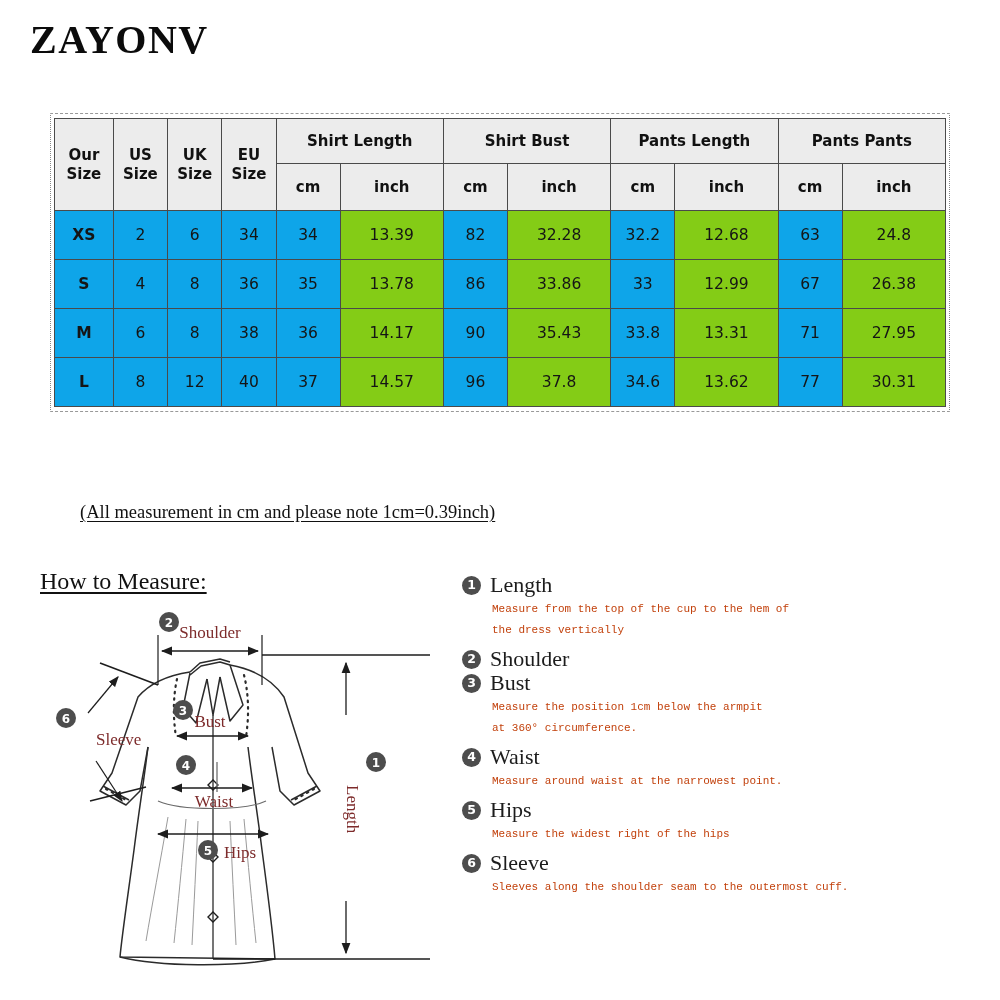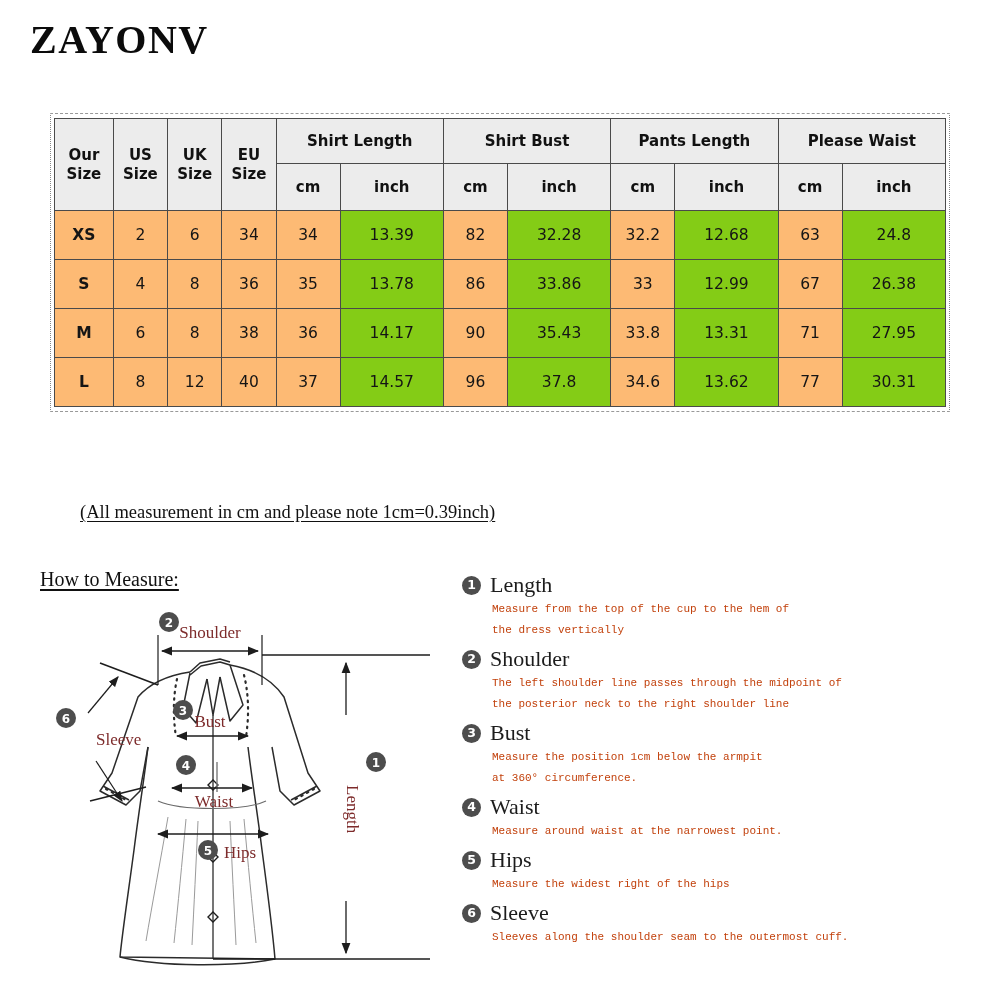--- a/index.html
+++ b/index.html
@@ -47,21 +47,21 @@
     font-weight:bold;
     font-size:15px;
     color:#111;
   }
   th.grp{height:44px;font-size:15.5px;}
   th.unit{height:46px;font-size:15px;}
   th.sz{height:90px;font-size:15px;line-height:1.25;}
   table.size td{
     height:48px;
     font-size:15.5px;
-    background:#fdba74;
+    background:#0ea5e9;
     color:#151515;
     font-weight:400;
   }
   table.size td.sizecol{font-weight:bold;}
   table.size td.inch{background:#84cc16;}
   col.c-size{width:6.6%}
   col.c-num{width:6.1%}
   col.c-cm{width:7.2%}
   col.c-in{width:11.6%}
   
@@ -76,21 +76,21 @@
     display:block;
     text-decoration:underline;
     text-underline-offset:3px;
     white-space:nowrap;
   }
   .notes .ln.two{padding-left:40px;}
   
   .howto{
     position:absolute;left:40px;top:568px;
     font-family:"Liberation Serif", serif;
-    font-size:20px;
+    font-size:24px;
     text-decoration:underline;
     text-underline-offset:3px;
     color:#111;
   }
   
   .diagram{
     position:absolute;left:40px;top:605px;
     width:420px;height:380px;
   }
   .diagram svg{display:block;}
@@ -159,21 +159,21 @@
           <span>UK</span><br>
           <span>Size</span>
         </th>
         <th class="sz" rowspan="2">
           <span>EU</span><br>
           <span>Size</span>
         </th>
         <th class="grp" colspan="2">Shirt Length</th>
         <th class="grp" colspan="2">Shirt Bust</th>
         <th class="grp" colspan="2">Pants Length</th>
-        <th class="grp" colspan="2">Please Waist</th>
+        <th class="grp" colspan="2">Pants Pants</th>
       </tr>
       <tr>
         <th class="unit">cm</th>
         <th class="unit">inch</th>
         <th class="unit">cm</th>
         <th class="unit">inch</th>
         <th class="unit">cm</th>
         <th class="unit">inch</th>
         <th class="unit">cm</th>
         <th class="unit">inch</th>
@@ -391,24 +391,20 @@
       <span class="l">Measure from the top of the cup to the hem of</span>
       <span class="l">the dress vertically</span>
     </div>
   </div>
 
   <div class="step">
     <div class="step-head">
       <span class="badge">2</span>
       <span class="step-title">Shoulder</span>
     </div>
-    <div class="step-desc">
-      <span class="l">The left shoulder line passes through the midpoint of</span>
-      <span class="l">the posterior neck to the right shoulder line</span>
-    </div>
   </div>
 
   <div class="step">
     <div class="step-head">
       <span class="badge">3</span>
       <span class="step-title">Bust</span>
     </div>
     <div class="step-desc">
       <span class="l">Measure the position 1cm below the armpit</span>
       <span class="l">at 360° circumference.</span>

